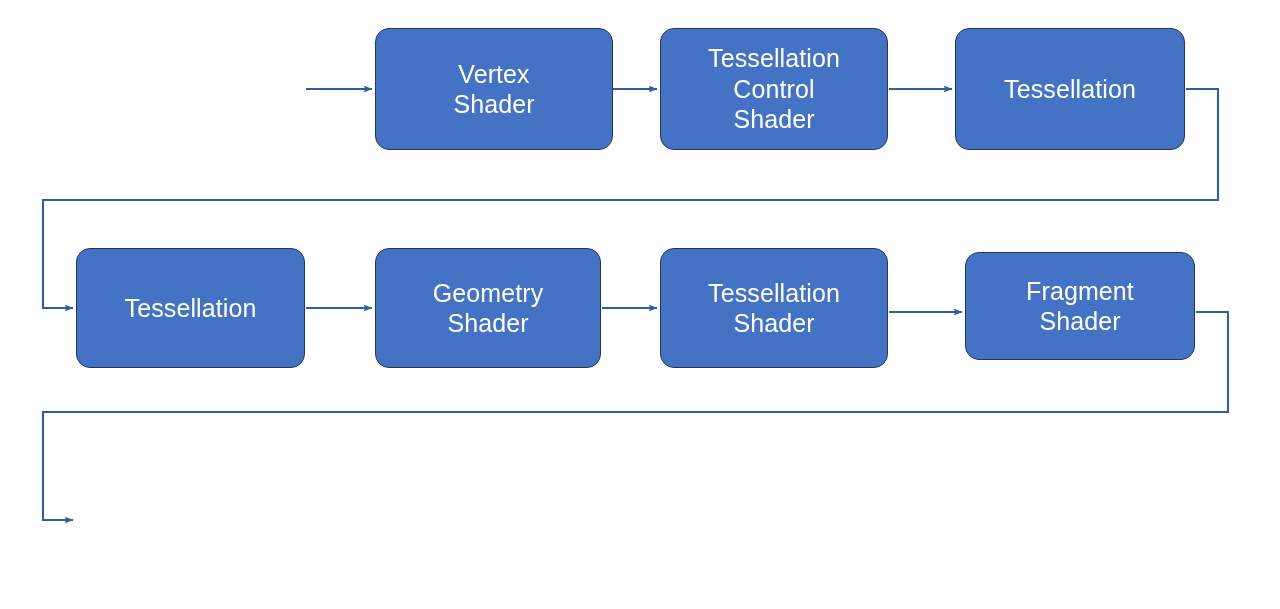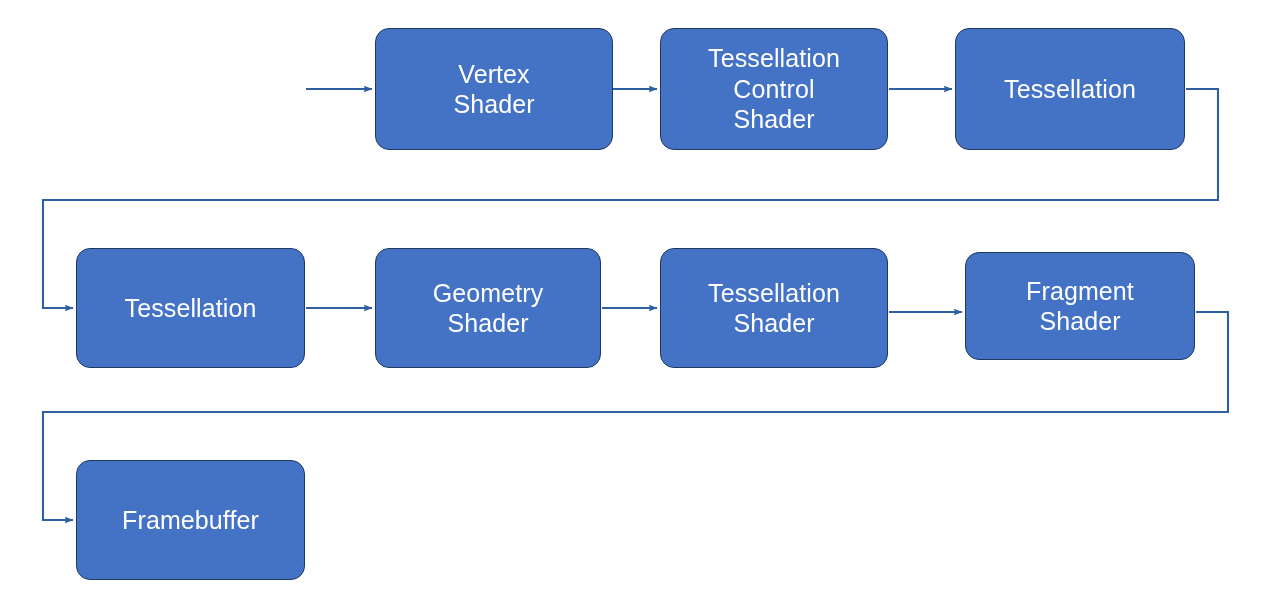--- a/index.html
+++ b/index.html
@@ -109,17 +109,14 @@
   <div class="node" style="left:660px; top:248px; width:228px; height:120px;">
     <span class="label">Tessellation
 Shader</span>
   </div>
 
   <div class="node" style="left:965px; top:252px; width:230px; height:108px;">
     <span class="label">Fragment
 Shader</span>
   </div>
 
-  <div class="node" style="left:76px; top:460px; width:229px; height:120px;">
-    <span class="label">Framebuffer</span>
-  </div>
 
 </div>
 
 </body></html>

